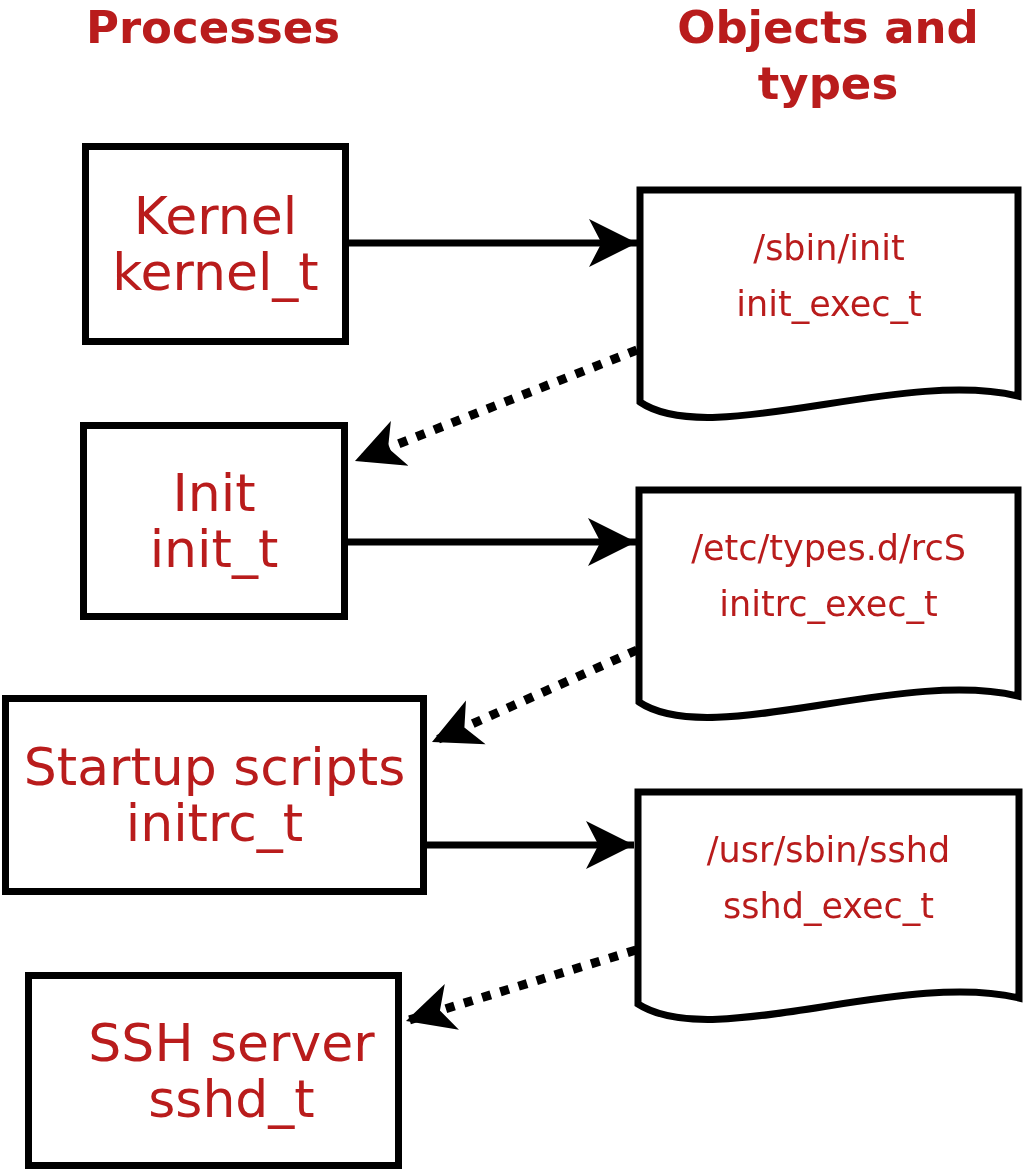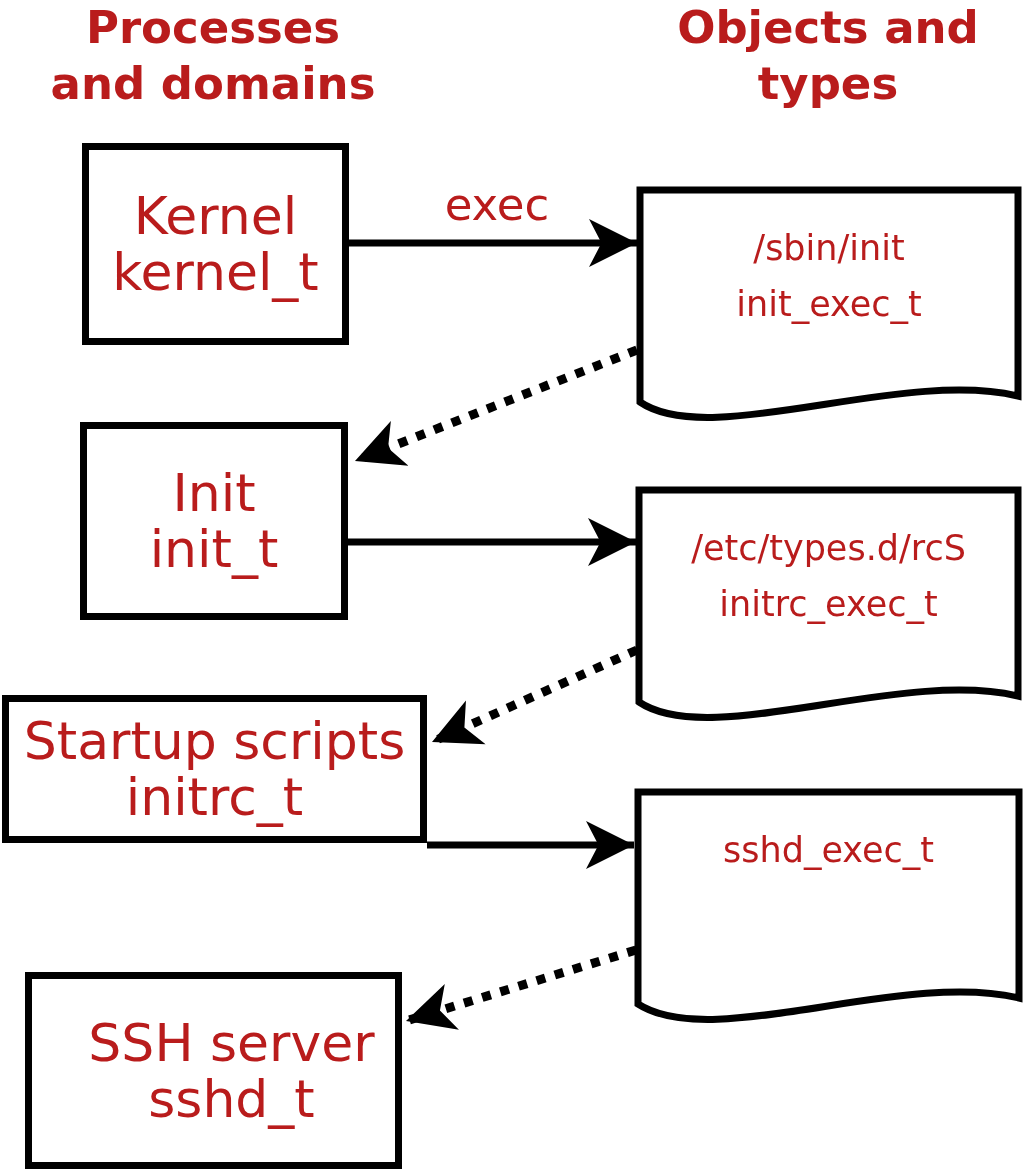--- a/index.html
+++ b/index.html
@@ -57,21 +57,20 @@
   }
   .line-txt { white-space: nowrap; }
 </style>
 </head>
 <body>
 
 <div id="diagram">
 
   <div class="abs heading" style="left:13px; top:0; width:400px;">
     <div class="line-txt">Processes</div>
-    <div class="line-txt">and domains</div>
   </div>
 
   <div class="abs heading" style="left:628px; top:0; width:400px;">
     <div class="line-txt">Objects and</div>
     <div class="line-txt">types</div>
   </div>
 
   <svg class="layer" viewBox="0 0 1024 1173">
     <defs>
       <marker id="arrowhead" viewBox="0 0 10 10" refX="10" refY="5" markerWidth="48" markerHeight="50" orient="auto" markerUnits="userSpaceOnUse">
@@ -85,49 +84,49 @@
 
     <line x1="637" y1="350" x2="355" y2="461" stroke="#000000" stroke-width="9" stroke-dasharray="9 10" marker-end="url(#arrowhead)"></line>
     <line x1="637" y1="650" x2="432" y2="742" stroke="#000000" stroke-width="9" stroke-dasharray="9 10" marker-end="url(#arrowhead)"></line>
     <line x1="636" y1="950" x2="406" y2="1021" stroke="#000000" stroke-width="9" stroke-dasharray="9 10" marker-end="url(#arrowhead)"></line>
 
     <path d="M 640,190 H 1018 V 396 C 900,368 710,450 640,402 Z" fill="#ffffff" stroke="#000000" stroke-width="7" stroke-linejoin="miter"></path>
     <path d="M 639,490 H 1018 V 696 C 900,668 710,750 639,702 Z" fill="#ffffff" stroke="#000000" stroke-width="7" stroke-linejoin="miter"></path>
     <path d="M 638,792 H 1019 V 998 C 900,970 712,1052 638,1004 Z" fill="#ffffff" stroke="#000000" stroke-width="7" stroke-linejoin="miter"></path>
   </svg>
 
-  <div class="arrow-label" style="left:417px; top:180px; width:160px;">exec</div>
 
   <div class="pbox" style="left:82px; top:143px; width:267px; height:202px;">
     <div class="line-txt">Kernel</div>
     <div class="line-txt">kernel_t</div>
   </div>
 
   <div class="pbox" style="left:80px; top:422px; width:268px; height:198px;text-align:center;">
     <div class="line-txt">Init</div>
     <div class="line-txt">init_t</div>
   </div>
 
-  <div class="pbox" style="left:2px; top:695px; width:425px; height:148px;">
+  <div class="pbox" style="left:2px; top:695px; width:425px; height:200px;">
     <div class="line-txt">Startup scripts</div>
     <div class="line-txt">initrc_t</div>
   </div>
 
   <div class="pbox" style="left:25px; top:972px; width:377px; height:197px;padding-left:36px;">
     <div class="line-txt">SSH server</div>
     <div class="line-txt">sshd_t</div>
   </div>
 
   <div class="doc-label" style="left:640px; top:220px; width:378px;">
     <div class="line-txt">/sbin/init</div>
     <div class="line-txt">init_exec_t</div>
   </div>
 
   <div class="doc-label" style="left:639px; top:520px; width:379px;">
     <div class="line-txt">/etc/types.d/rcS</div>
     <div class="line-txt">initrc_exec_t</div>
   </div>
 
   <div class="doc-label" style="left:638px; top:822px; width:381px;">
+    <div class="line-txt">/usr/sbin/sshd</div>
     <div class="line-txt">sshd_exec_t</div>
   </div>
 
 </div>
 
 </body></html>

